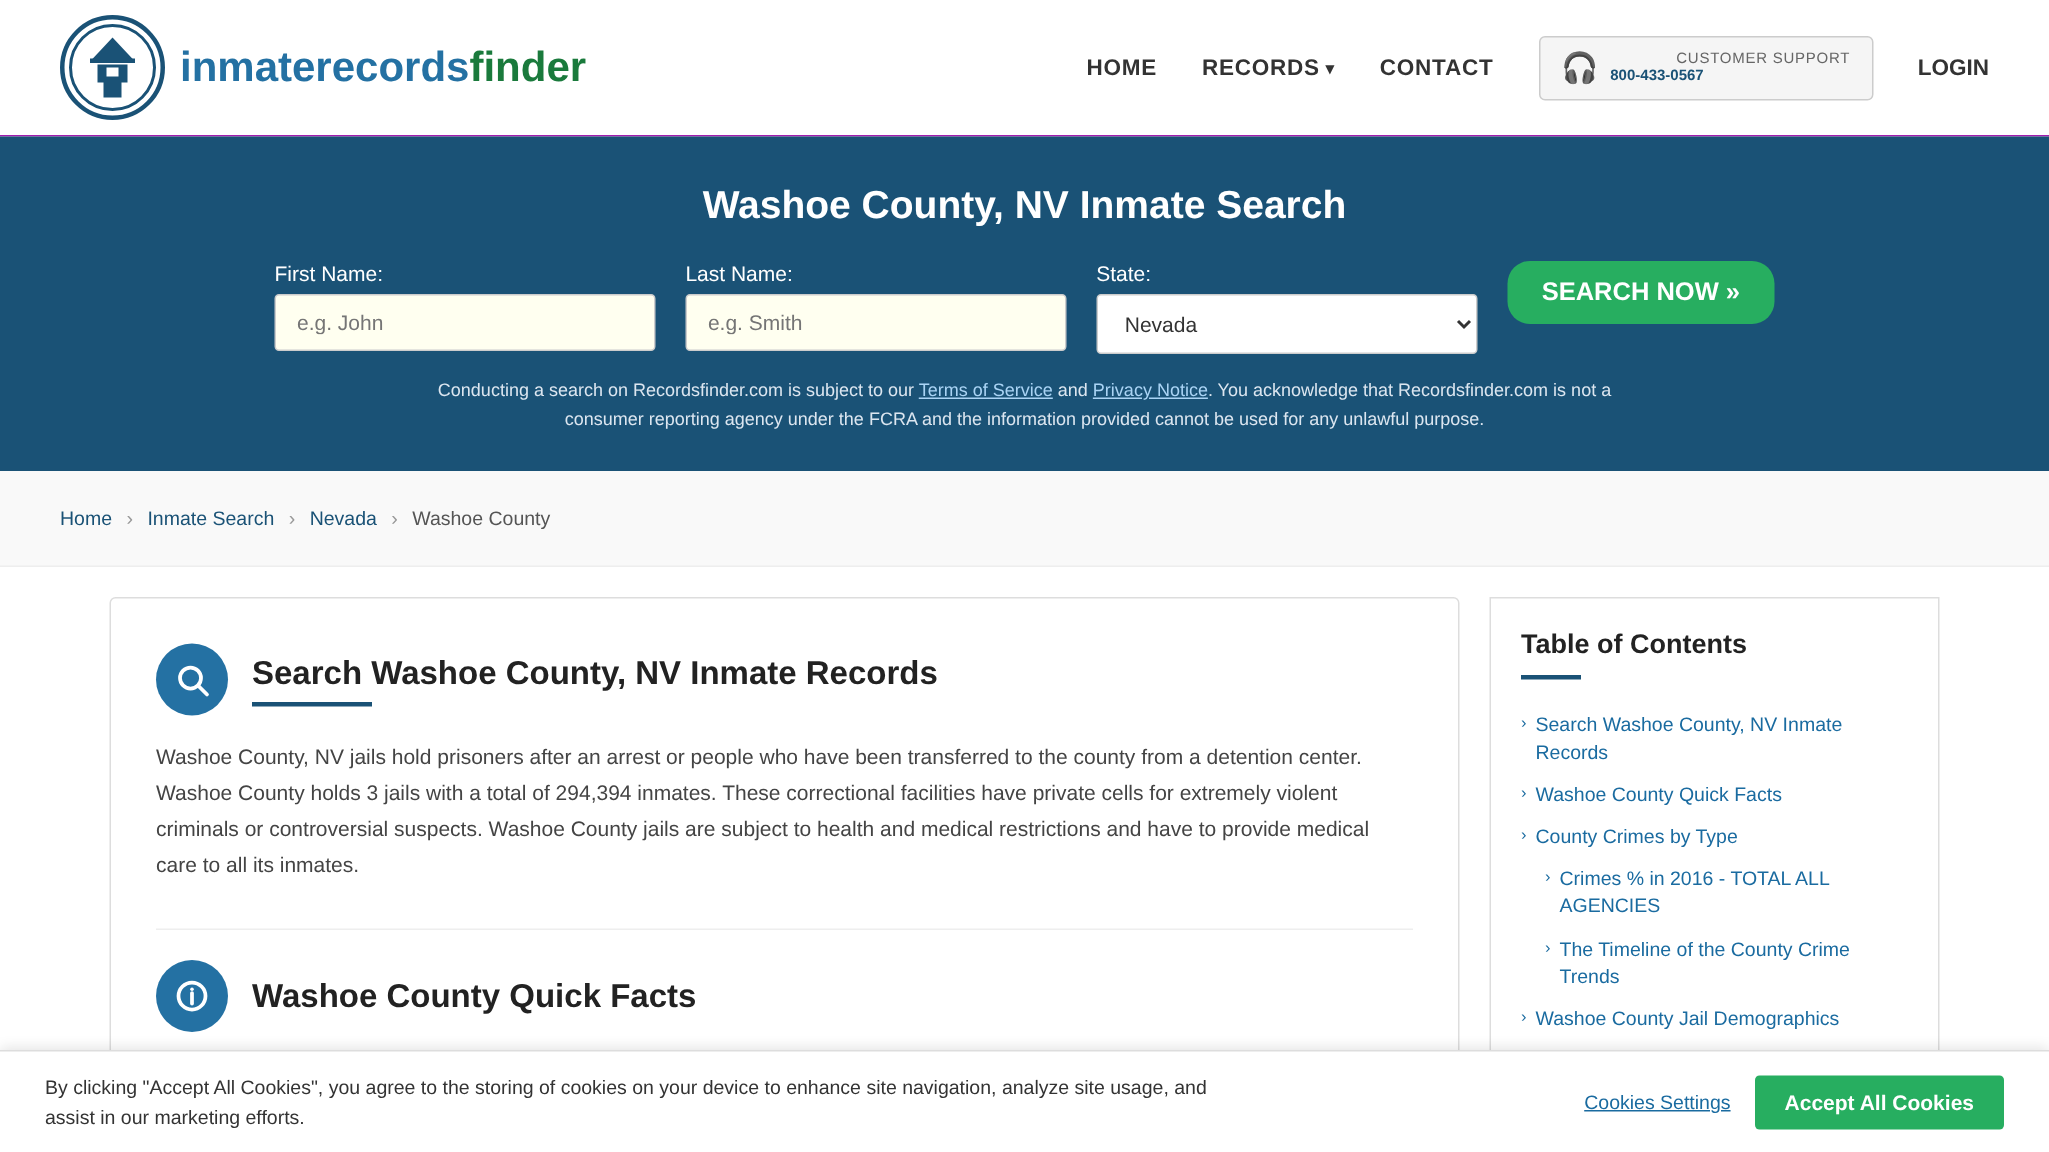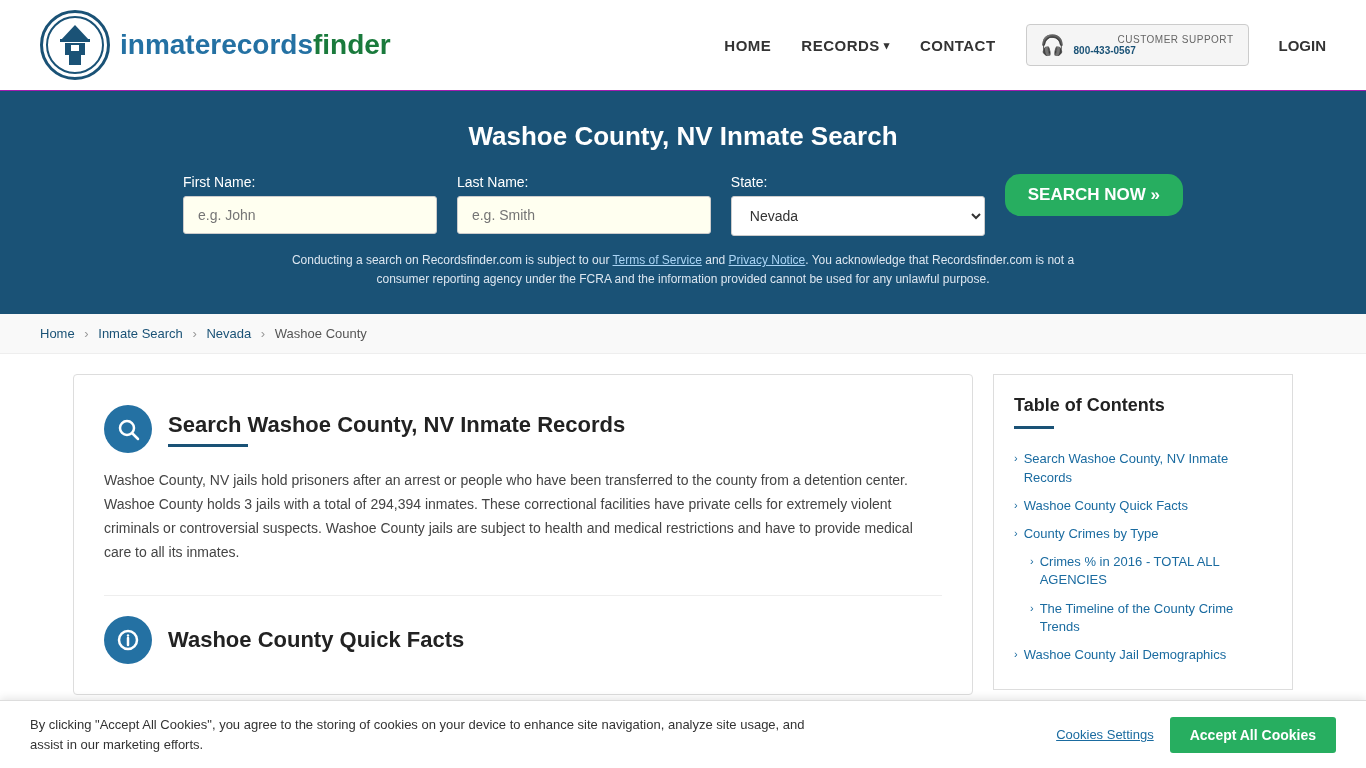--- a/index.html
+++ b/index.html
@@ -174,21 +174,21 @@
       margin: 0 auto;
       line-height: 1.6;
     }
     .search-disclaimer a {
       color: #aad4f5;
       text-decoration: underline;
     }
 
     
     .breadcrumb {
-      padding: 12px 40px;
+      padding: 24px 40px;
       background: #f9f9f9;
       border-bottom: 1px solid #eee;
       font-size: 13px;
       color: #555;
     }
     .breadcrumb a {
       color: #1a5276;
       text-decoration: none;
     }
     .breadcrumb .sep {

